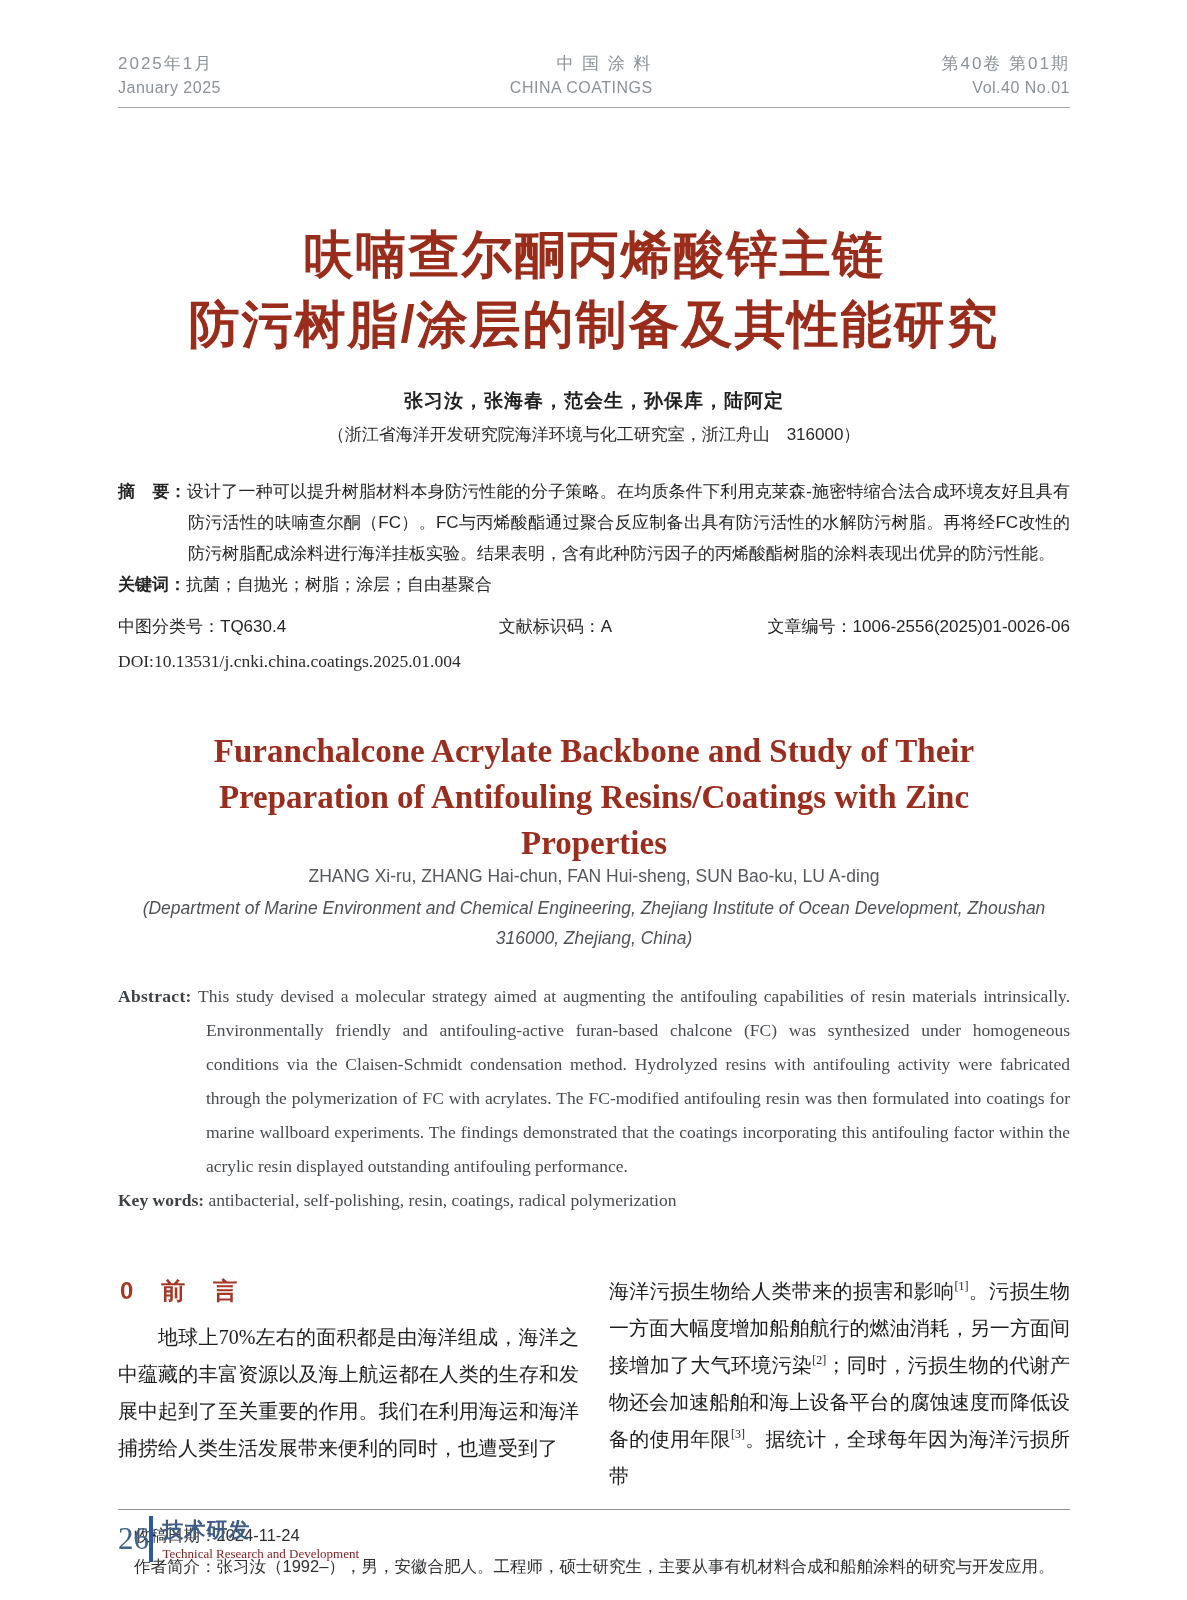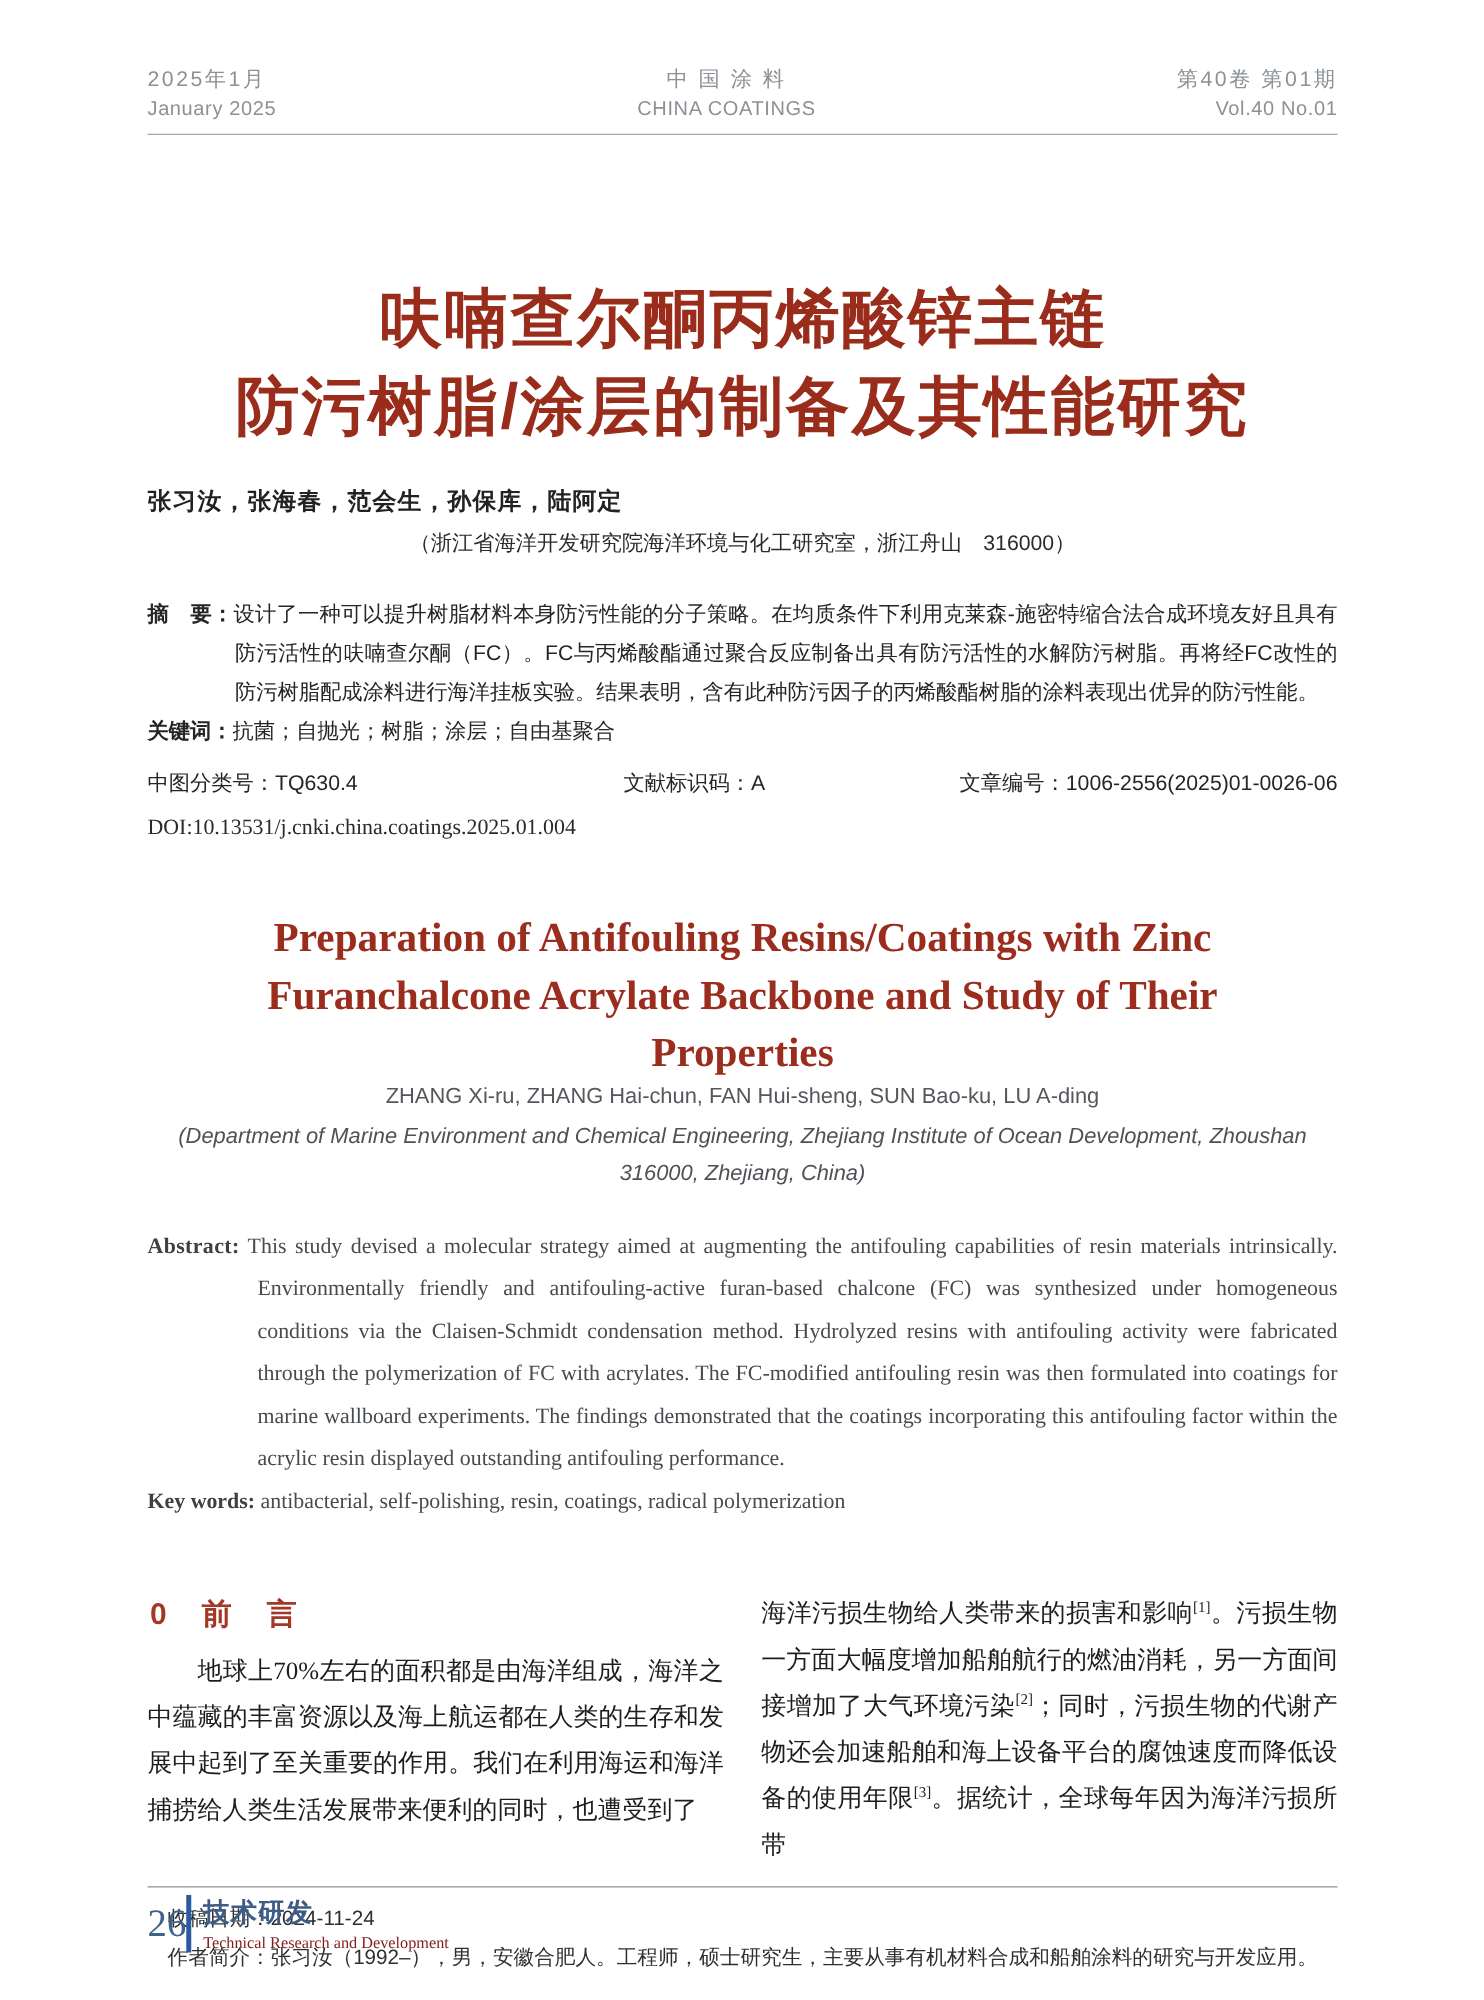--- a/index.html
+++ b/index.html
@@ -16,37 +16,37 @@
   }
 
   
   .jheader {
     display:flex; justify-content:space-between; align-items:flex-end;
     color:#8b9196;
     padding-bottom:10px;
     border-bottom:1.5px solid #a2a8ad;
   }
   .jheader .col { display:flex; flex-direction:column; gap:4px; }
-  .jheader .col.center { text-align:center; }
+  .jheader .col.center { text-align:right; }
   .jheader .col.right { text-align:right; }
   .jh-cn { font-size:17px; letter-spacing:2px; }
   .jh-en { font-size:16px; letter-spacing:0.5px; }
 
   
   .title-cn {
     margin-top:112px;
     text-align:center;
     color:#9a2c1b;
     font-weight:bold;
     font-size:51px;
     line-height:70px;
     letter-spacing:2px;
   }
   .authors-cn {
-    margin-top:28px; 
+    margin-top:28px; text-align:center;
     font-size:19px; font-weight:bold; color:#222;
     letter-spacing:1px;
   }
   .affil-cn {
     margin-top:9px; text-align:center;
     font-size:17px; color:#2a2a2a;
   }
 
   
   .abs-cn {
@@ -190,22 +190,22 @@
   <p class="kw-cn"><span class="lbl">关键词：</span><span>抗菌；自抛光；树脂；涂层；自由基聚合</span></p>
 
   <div class="meta-row">
     <span class="m1">中图分类号：TQ630.4</span>
     <span class="m2">文献标识码：A</span>
     <span class="m3">文章编号：1006-2556(2025)01-0026-06</span>
   </div>
   <div class="doi-line">DOI:10.13531/j.cnki.china.coatings.2025.01.004</div>
 
   <div class="title-en">
+    <div>Furanchalcone Acrylate Backbone and Study of Their</div>
     <div>Preparation of Antifouling Resins/Coatings with Zinc</div>
-    <div>Furanchalcone Acrylate Backbone and Study of Their</div>
     <div>Properties</div>
   </div>
 
   <div class="authors-en">ZHANG Xi-ru, ZHANG Hai-chun, FAN Hui-sheng, SUN Bao-ku, LU A-ding</div>
   <div class="affil-en">(Department of Marine Environment and Chemical Engineering, Zhejiang Institute of Ocean Development, Zhoushan 316000, Zhejiang, China)</div>
 
   <p class="abs-en"><span class="lbl">Abstract:</span> <span>This study devised a molecular strategy aimed at augmenting the antifouling capabilities of resin materials intrinsically. Environmentally friendly and antifouling-active furan-based chalcone (FC) was synthesized under homogeneous conditions via the Claisen-Schmidt condensation method. Hydrolyzed resins with antifouling activity were fabricated through the polymerization of FC with acrylates. The FC-modified antifouling resin was then formulated into coatings for marine wallboard experiments. The findings demonstrated that the coatings incorporating this antifouling factor within the acrylic resin displayed outstanding antifouling performance.</span></p>
 
   <p class="kw-en"><span class="lbl">Key words:</span> <span>antibacterial, self-polishing, resin, coatings, radical polymerization</span></p>
 

